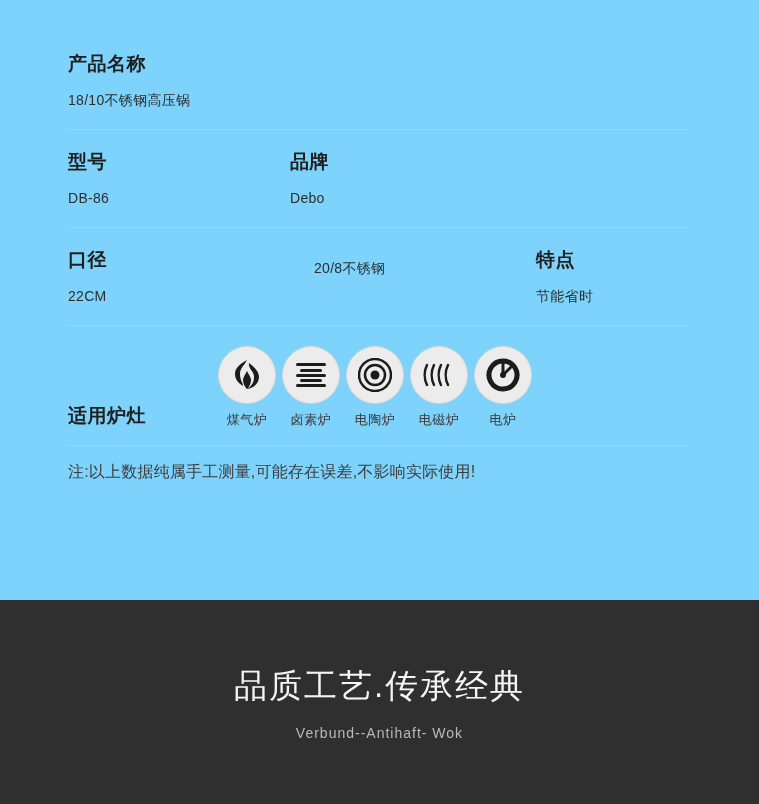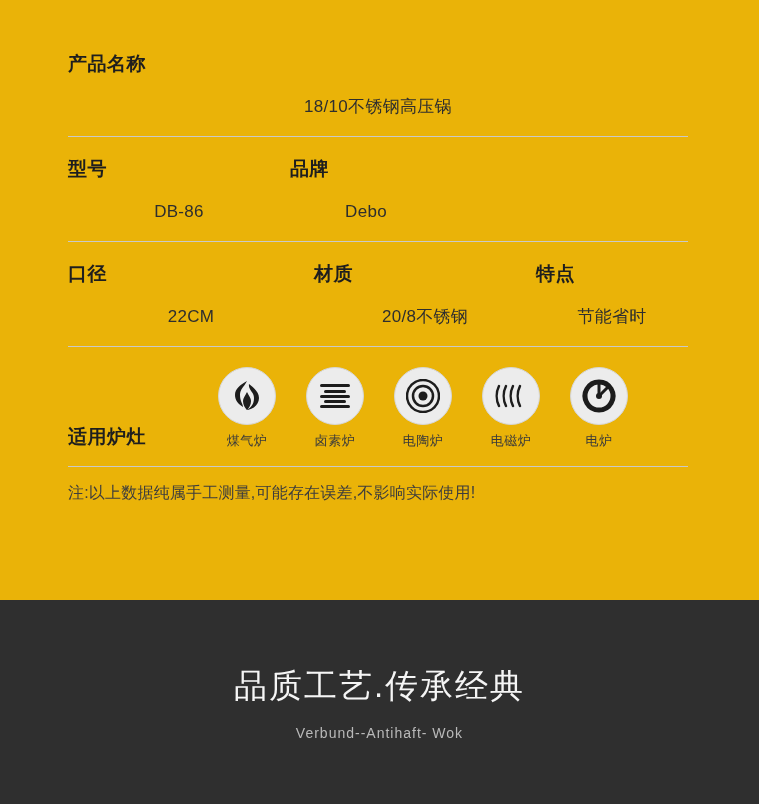--- a/index.html
+++ b/index.html
@@ -19,47 +19,46 @@
     width: 759px;
     height: 804px;
     background: #ffffff;
   }
   .spec-panel {
     position: absolute;
     left: 0;
     top: 0;
     width: 759px;
     height: 600px;
-    background: #eab308;
+    background: #7dd3fc;
     box-sizing: border-box;
   }
   .spec-inner {
     position: absolute;
     left: 68px;
     top: 50px;
     width: 620px;
   }
   
   .product-block {
     padding-bottom: 14px;
   }
   .label {
     font-weight: bold;
     font-size: 19px;
     color: #1e1e1e;
     letter-spacing: 0.5px;
     line-height: 28px;
   }
   .value {
-    font-size: 17px;
+    font-size: 14px;
     color: #2e2e2e;
     line-height: 30px;
-    margin-top: 14px;
+    margin-top: 7px;
     letter-spacing: 0.3px;
-    text-align: center;
   }
   .divider {
     height: 1px;
     background: #c9c9c9;
     width: 100%;
   }
   .row {
     display: flex;
     padding: 18px 0 14px 0;
   }
@@ -78,21 +77,21 @@
   }
   .stove-label {
     width: 150px;
     font-weight: bold;
     font-size: 19px;
     color: #1e1e1e;
     letter-spacing: 0.5px;
   }
   .stove-list {
     display: flex;
-    gap: 30px;
+    gap: 6px;
   }
   .stove-item {
     width: 58px;
     text-align: center;
   }
   .stove-circle {
     width: 56px;
     height: 56px;
     border-radius: 50%;
     background: #ececec;
@@ -170,21 +169,20 @@
       </div>
 
       <div class="divider"></div>
 
       <div class="row">
         <div class="cell c1">
           <div class="label">口径</div>
           <div class="value">22CM</div>
         </div>
         <div class="cell c2">
-          <div class="label">材质</div>
           <div class="value">20/8不锈钢</div>
         </div>
         <div class="cell c3">
           <div class="label">特点</div>
           <div class="value">节能省时</div>
         </div>
       </div>
 
       <div class="divider"></div>
 

